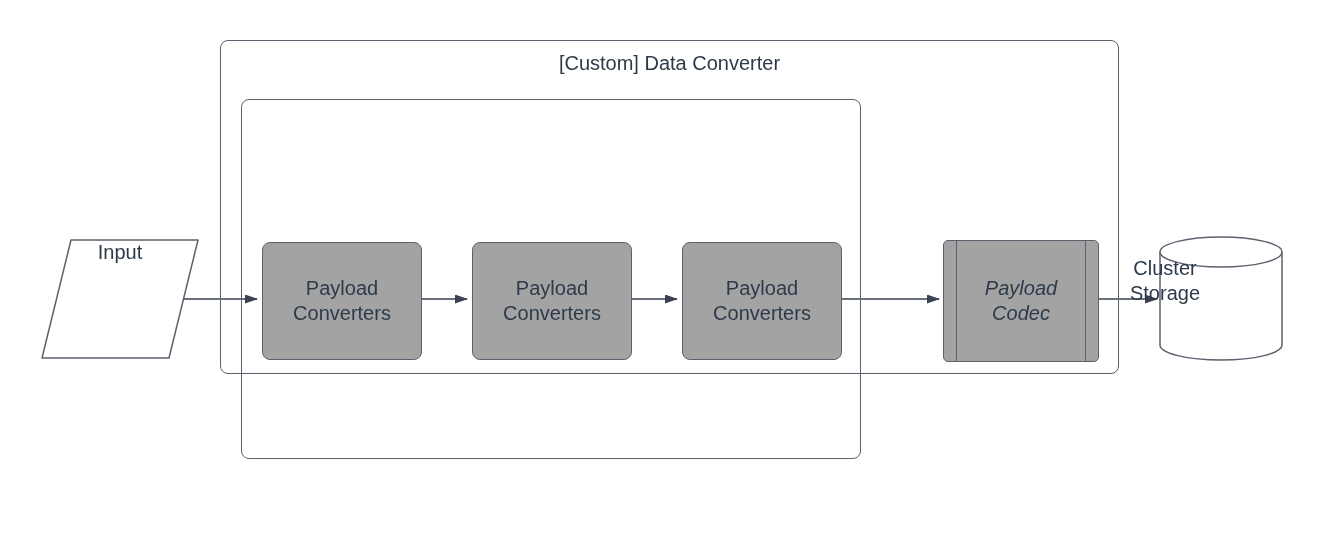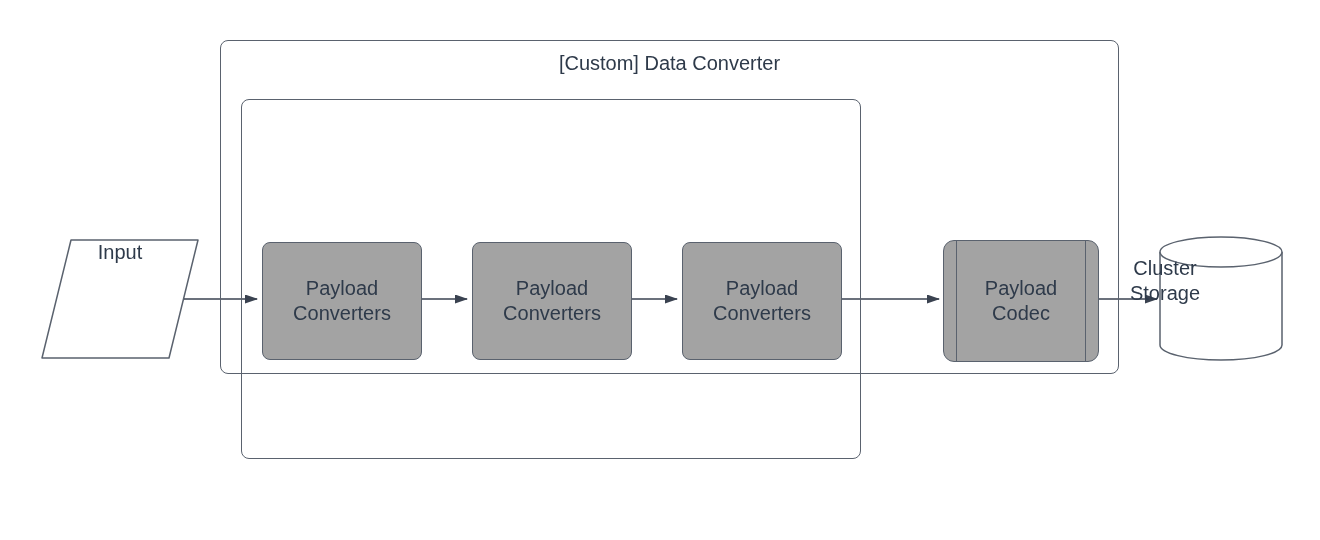--- a/index.html
+++ b/index.html
@@ -73,21 +73,21 @@
     text-align: center;
     font-size: 20px;
     line-height: 25px;
     color: var(--text);
     z-index: 3;
   }
   .node-converter-1 { left: 20px;  top: 142px; width: 160px; height: 118px; }
   .node-converter-2 { left: 230px; top: 142px; width: 160px; height: 118px; }
   .node-converter-3 { left: 440px; top: 142px; width: 160px; height: 118px; }
 
-  .node-codec { left: 722px; top: 199px; width: 156px; height: 122px; border-radius: 11px; }
+  .node-codec { left: 722px; top: 199px; width: 156px; height: 122px; border-radius: 5px; font-style: italic; }
   .node-codec::before, .node-codec::after {
     content: "";
     position: absolute;
     top: 0; bottom: 0;
     border-left: 1.5px solid var(--stroke);
   }
   .node-codec::before { left: 12px; }
   .node-codec::after  { right: 12px; }
   .node-codec .node-text { max-width: 100px; }
 

